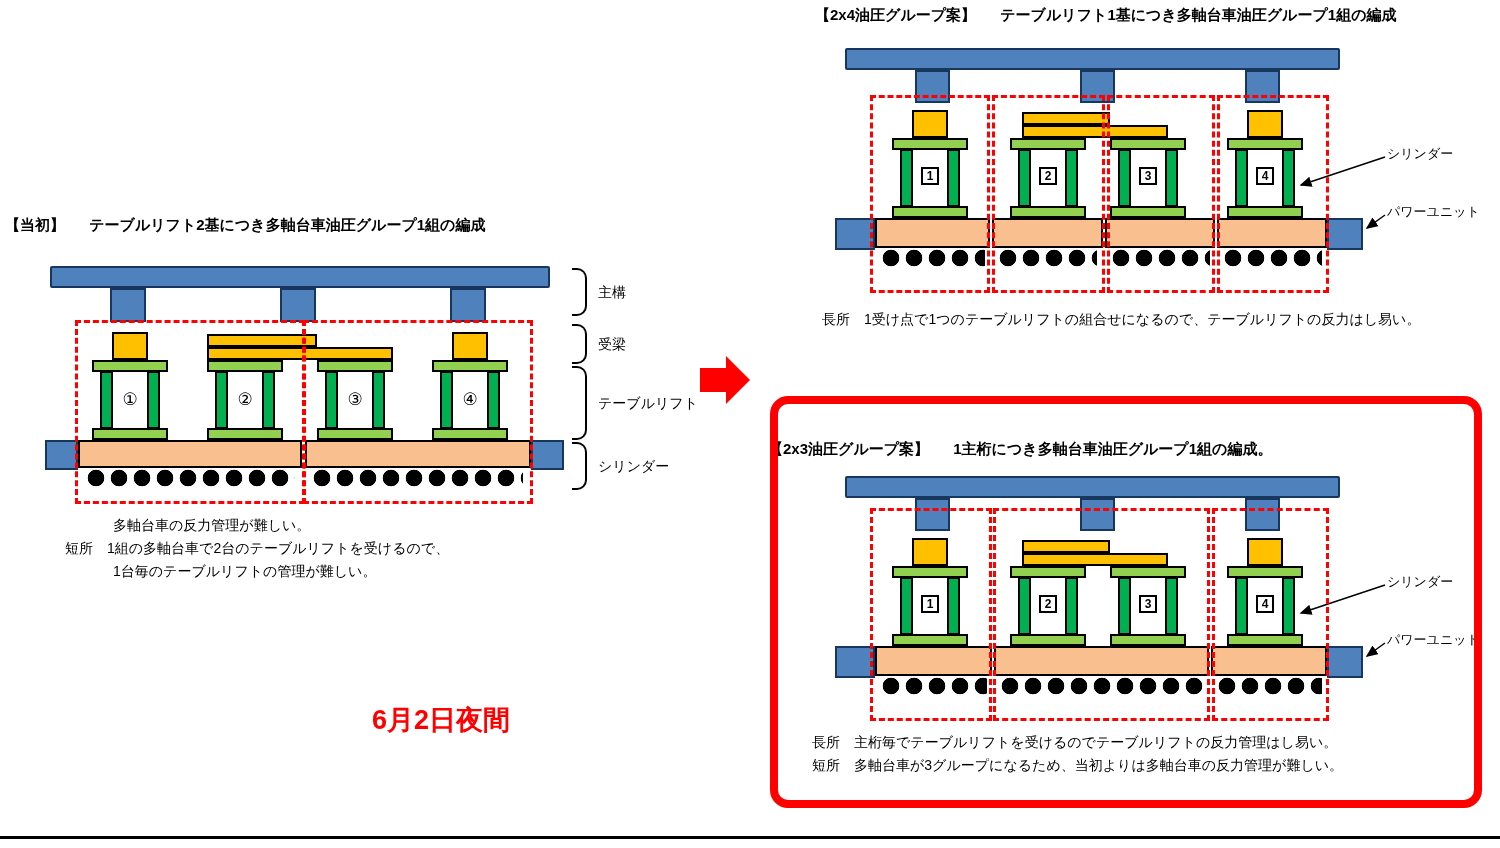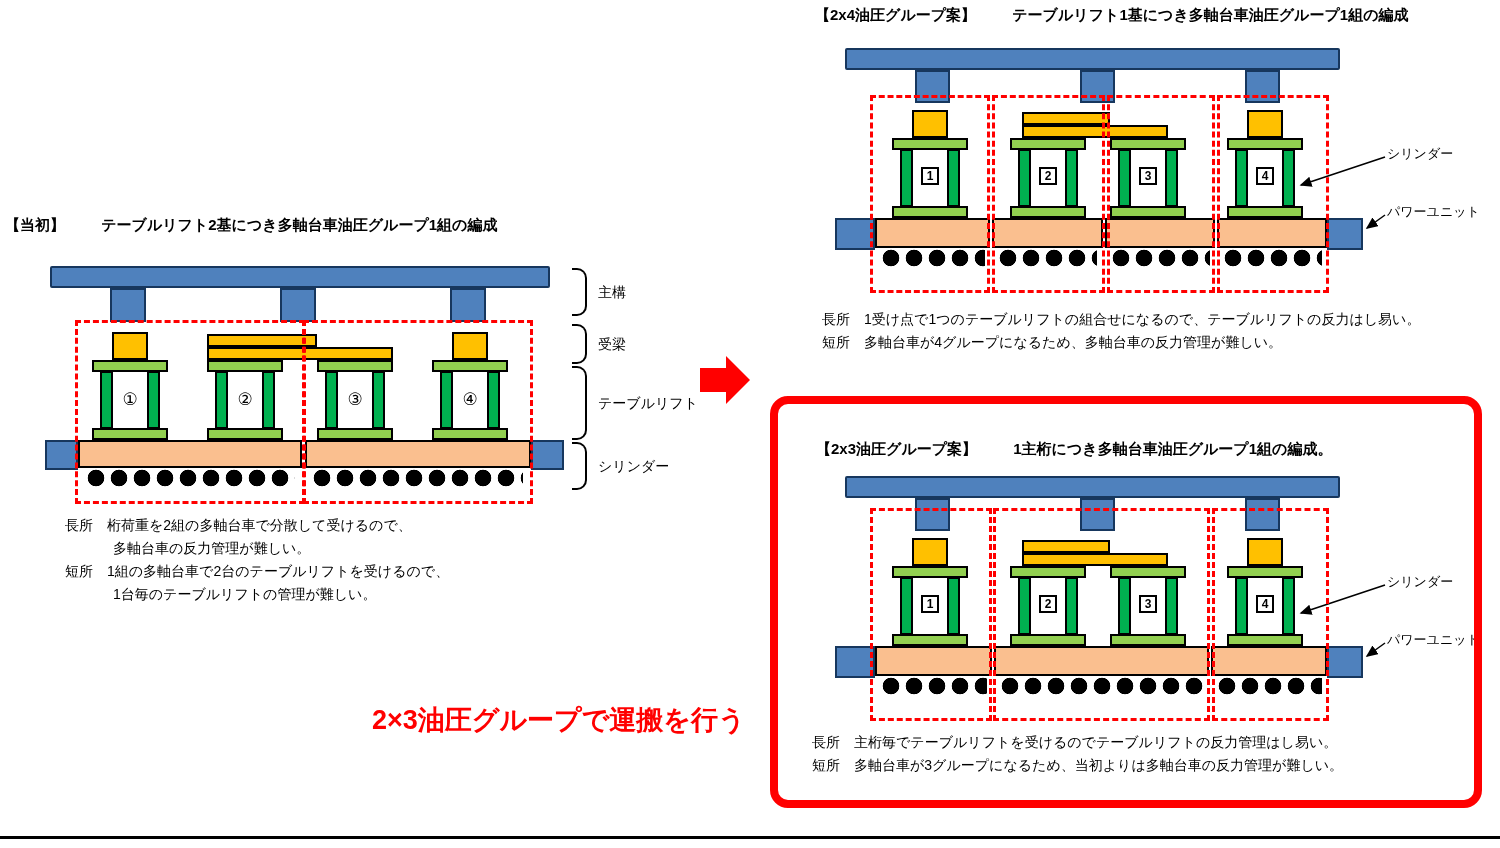--- a/index.html
+++ b/index.html
@@ -20,21 +20,21 @@
   .groupbox{border:3px dashed #f00;z-index:6}
   .lift{position:absolute;width:76px;height:80px;z-index:2}
   .lift .pt{position:absolute;left:0;top:0;width:100%;height:12px}
   .lift .pb{position:absolute;left:0;top:68px;width:100%;height:12px}
   .lift .lg-l{position:absolute;left:8px;top:11px;width:13px;height:58px}
   .lift .lg-r{position:absolute;right:8px;top:11px;width:13px;height:58px}
   .lift .num{position:absolute;left:0;top:31px;width:100%;text-align:center;font-size:17px;line-height:18px}
   .lift .numsq{position:absolute;left:29px;top:29px;width:18px;height:18px;background:#fff;border:2px solid #000;
                font-size:12px;font-weight:bold;display:flex;align-items:center;justify-content:center}
   .title{position:absolute;font-size:15px;font-weight:bold;white-space:nowrap}
-  .title .tag{margin-right:32px}
+  .title .tag{margin-right:20px}
   .notes{position:absolute;font-size:14px;line-height:23px;white-space:nowrap}
   .notes .indent{padding-left:48px}
   .part-label{position:absolute;font-size:13px;white-space:nowrap}
   .bracket{position:absolute;width:15px;border-top:2px solid #000;border-right:2px solid #000;border-bottom:2px solid #000;border-radius:0 10px 10px 0}
   .highlight-frame{position:absolute;border:8px solid #f00;border-radius:18px;z-index:1}
   .caption{position:absolute;color:#f00;font-size:27px;font-weight:bold;line-height:40px;white-space:nowrap}
   .arrow-shaft{position:absolute;background:#f00}
   .arrow-head{position:absolute;width:0;height:0;border-top:24px solid rgba(0,0,0,0);border-bottom:24px solid rgba(0,0,0,0);border-left:24px solid #f00}
   .rule{position:absolute;background:#000}
 </style>
@@ -110,33 +110,32 @@
     <div class="part-label" style="left:553px;top:22px;font-size:14px">主構</div>
     <div class="bracket" style="left:527px;top:62px;height:40px"></div>
     <div class="part-label" style="left:553px;top:74px;font-size:14px">受梁</div>
     <div class="bracket" style="left:527px;top:104px;height:74px"></div>
     <div class="part-label" style="left:553px;top:133px;font-size:14px">テーブルリフト</div>
     <div class="bracket" style="left:527px;top:180px;height:48px"></div>
     <div class="part-label" style="left:553px;top:196px;font-size:14px">シリンダー</div>
   </div>
 
   <div class="notes" style="left:65px;top:514px">
-    <div>長所　桁荷重を2組の多軸台車で分散して受けるので、</div>
     <div class="indent">多軸台車の反力管理が難しい。</div>
     <div>短所　1組の多軸台車で2台のテーブルリフトを受けるので、</div>
     <div class="indent">1台毎のテーブルリフトの管理が難しい。</div>
   </div>
 
   <div class="abs" style="left:700px;top:356px;width:50px;height:48px;z-index:8">
     <div class="arrow-shaft" style="left:0;top:12px;width:26px;height:24px"></div>
     <div class="arrow-head" style="left:26px;top:0"></div>
   </div>
 
   <div class="caption" style="left:372px;top:700px">
-    <div>2×3油圧グループで運搬を行う</div>
+    <div>6月2日夜間</div>
   </div>
 
   <div class="title" style="left:815px;top:6px">
     <span class="tag">【2x4油圧グループ案】</span>
     <span>テーブルリフト1基につき多軸台車油圧グループ1組の編成</span>
   </div>
 
   <div class="machine" style="left:835px;top:45px;width:660px;height:255px">
     <div class="girder abs" style="left:10px;top:3px;width:495px;height:22px"></div>
     <div class="support abs" style="left:80px;top:25px;width:35px;height:33px"></div>
@@ -198,26 +197,25 @@
       <line x1="95" y1="12" x2="11" y2="40" stroke="#000" stroke-width="1.5" marker-end="url(#arrowhead)"></line>
     </svg>
     <div class="part-label" style="left:552px;top:158px">パワーユニット</div>
     <svg class="abs" style="left:525px;top:165px" width="30" height="25">
       <line x1="25" y1="5" x2="7" y2="18" stroke="#000" stroke-width="1.5" marker-end="url(#arrowhead)"></line>
     </svg>
   </div>
 
   <div class="notes" style="left:822px;top:308px">
     <div>長所　1受け点で1つのテーブルリフトの組合せになるので、テーブルリフトの反力はし易い。</div>
-    <div>短所　多軸台車が4グループになるため、多軸台車の反力管理が難しい。</div>
   </div>
 
   <div class="highlight-frame" style="left:770px;top:396px;width:712px;height:412px"></div>
 
-  <div class="title" style="left:816px;top:440px">
+  <div class="title" style="left:768px;top:440px">
     <span class="tag">【2x3油圧グループ案】</span>
     <span>1主桁につき多軸台車油圧グループ1組の編成。</span>
   </div>
 
   <div class="machine" style="left:835px;top:473px;width:660px;height:255px">
     <div class="girder abs" style="left:10px;top:3px;width:495px;height:22px"></div>
     <div class="support abs" style="left:80px;top:25px;width:35px;height:33px"></div>
     <div class="support abs" style="left:245px;top:25px;width:35px;height:33px"></div>
     <div class="support abs" style="left:410px;top:25px;width:35px;height:33px"></div>
 

